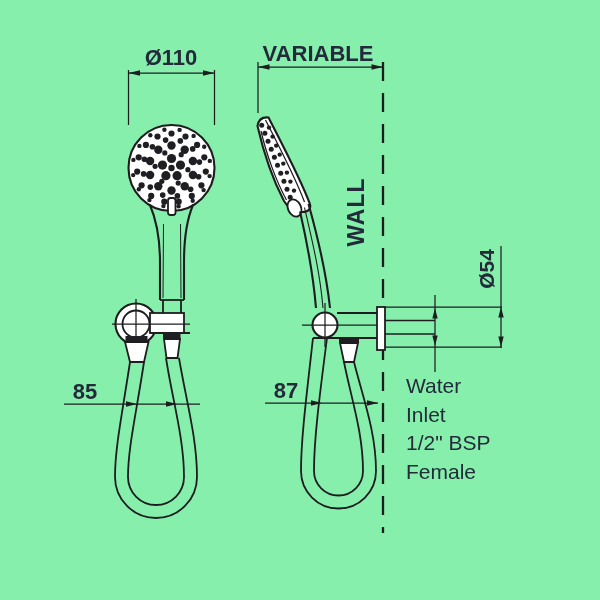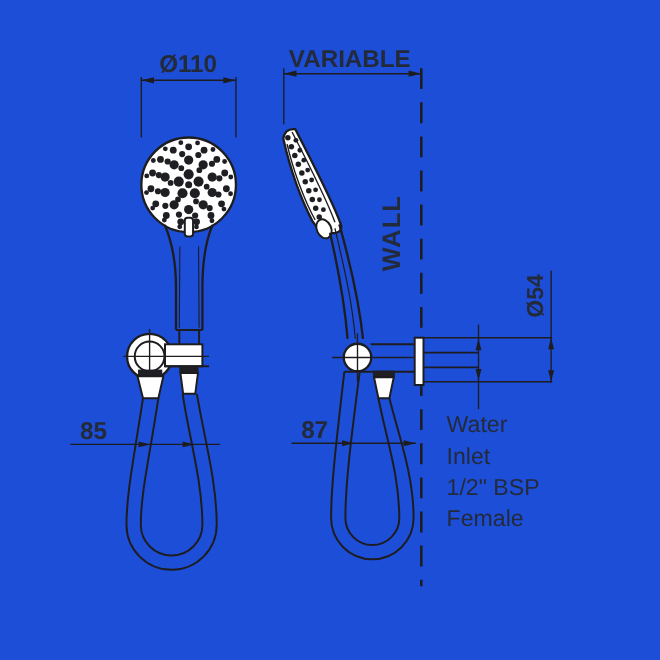--- a/index.html
+++ b/index.html
@@ -1,16 +1,16 @@
 <!DOCTYPE html>
 <html style="--line: #1d1d20; --ink: #1f1f23; --text: #232a3a;"><head>
 <meta charset="utf-8">
 <style>
   html,body{margin:0;padding:0;background:#ffffff;}
-  .stage{width:600px;height:600px;position:relative;background:#1d4ed8;overflow:hidden;}
+  .stage{width:600px;height:600px;position:relative;background:#86efac;overflow:hidden;}
   svg{display:block;}
   .ln{stroke:var(--line,#1d1d20);fill:none;}
   .thick{stroke-width:2.1;}
   .med{stroke-width:1.8;}
   .thin{stroke-width:1.25;}
   .fillwhite{fill:#ffffff;}
   .solid{fill:var(--line,#1d1d20);stroke:none;}
   .dot{fill:var(--ink,#1f1f23);stroke:none;}
   text{font-family:"Liberation Sans", sans-serif;fill:var(--text,#232a3a);}
   .dim-label{font-size:22px;font-weight:bold;}

